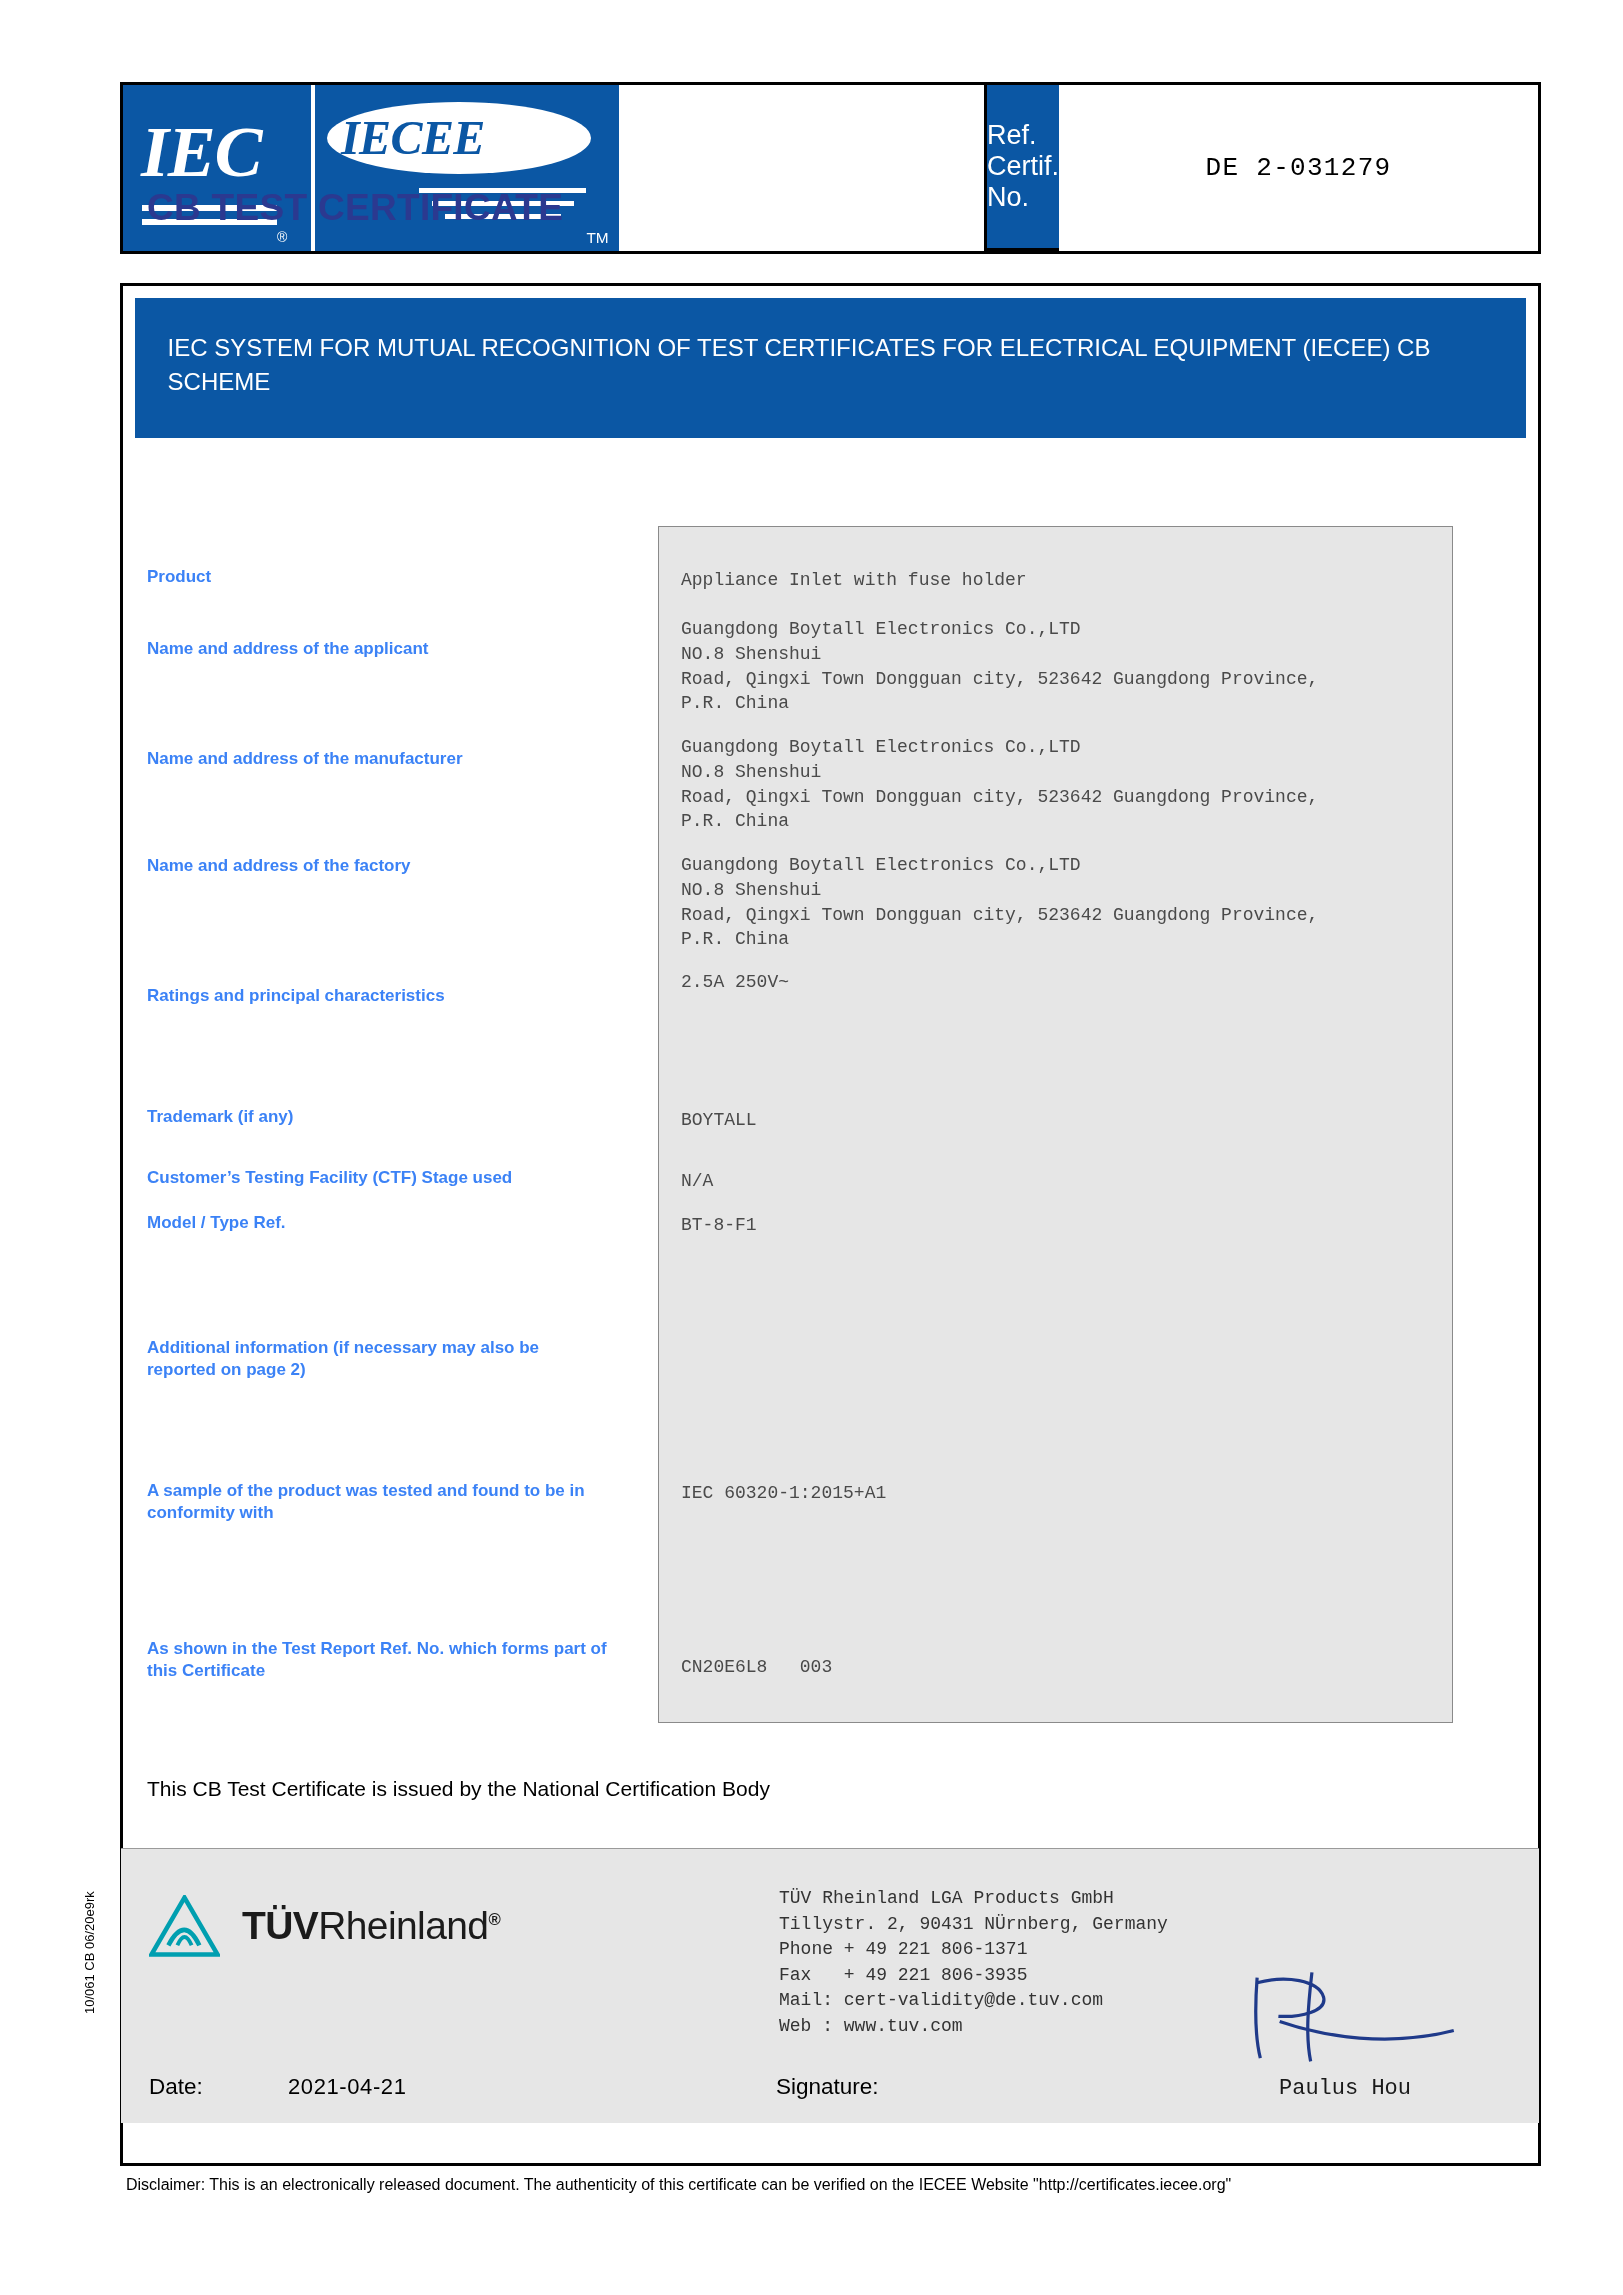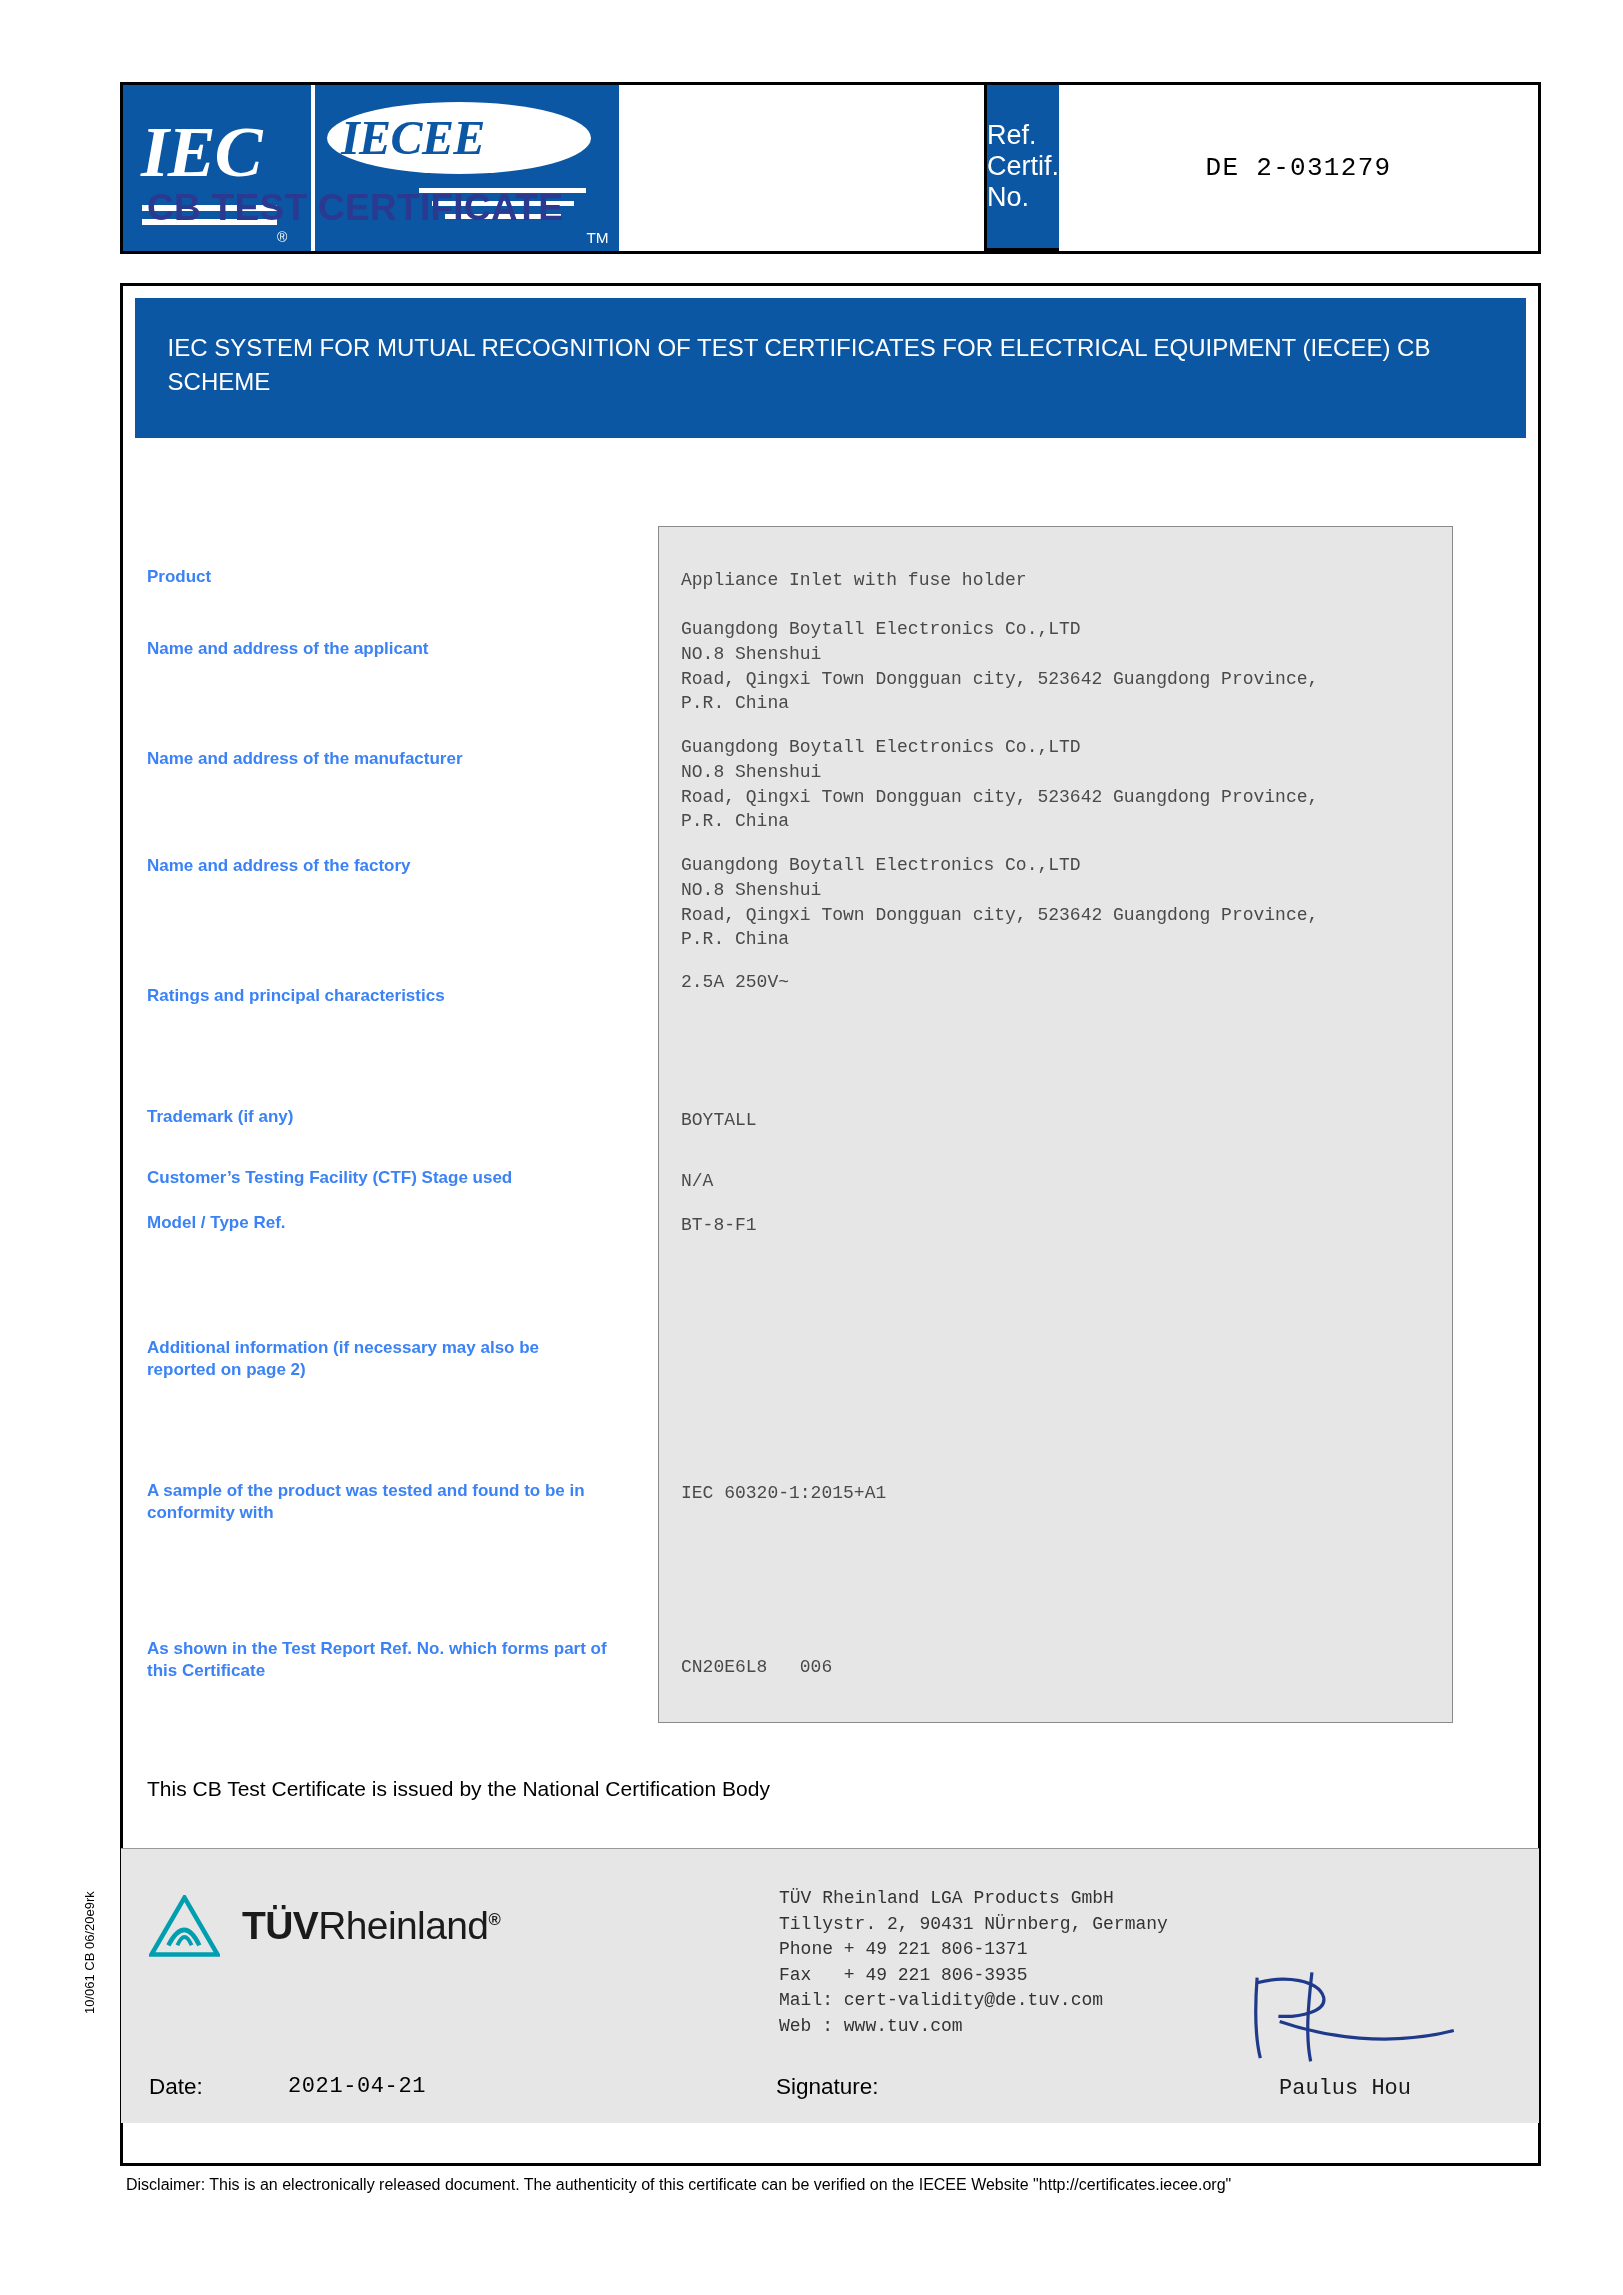--- a/index.html
+++ b/index.html
@@ -286,21 +286,21 @@
   .date-label {
     position: absolute;
     left: 28px;
     top: 225px;
     font-size: 22.5px;
   }
   .date-value {
     position: absolute;
     left: 167px;
     top: 225px;
-    font-family: Liberation Mono, monospace;
+    font-family: Liberation Sans, sans-serif;
     font-size: 22px;
     letter-spacing: 0.6px;
   }
   .sig-label {
     position: absolute;
     left: 655px;
     top: 225px;
     font-size: 22.5px;
   }
   .sig-name {
@@ -404,21 +404,21 @@
   <div class="value" style="left:681px; top:853px;">Guangdong Boytall Electronics Co.,LTD
 NO.8 Shenshui
 Road, Qingxi Town Dongguan city, 523642 Guangdong Province,
 P.R. China</div>
   <div class="value" style="left:681px; top:970px;">2.5A 250V~</div>
   <div class="value" style="left:681px; top:1108px;">BOYTALL</div>
   <div class="value" style="left:681px; top:1169px;">N/A</div>
   <div class="value" style="left:681px; top:1213px;">BT-8-F1</div>
   <div class="value" style="left:681px; top:1326px;"></div>
   <div class="value" style="left:681px; top:1481px;">IEC 60320-1:2015+A1</div>
-  <div class="value" style="left:681px; top:1655px;">CN20E6L8   006</div>
+  <div class="value" style="left:681px; top:1655px;">CN20E6L8   003</div>
 
   <div class="issued-note">This CB Test Certificate is issued by the National Certification Body</div>
 
   <div class="footer-box">
     <div class="tuv-logo">
       <div class="tuv-mark">
         <svg width="71" height="62" viewBox="0 0 110 96" xmlns="http://www.w3.org/2000/svg">
           <polygon points="55,4 106,92 4,92" fill="none" stroke="#009fb0" stroke-width="7"></polygon>
           <path d="M30 78 Q55 30 78 78" fill="none" stroke="#009fb0" stroke-width="7"></path>
           <path d="M44 78 Q55 52 66 78" fill="none" stroke="#009fb0" stroke-width="6"></path>

